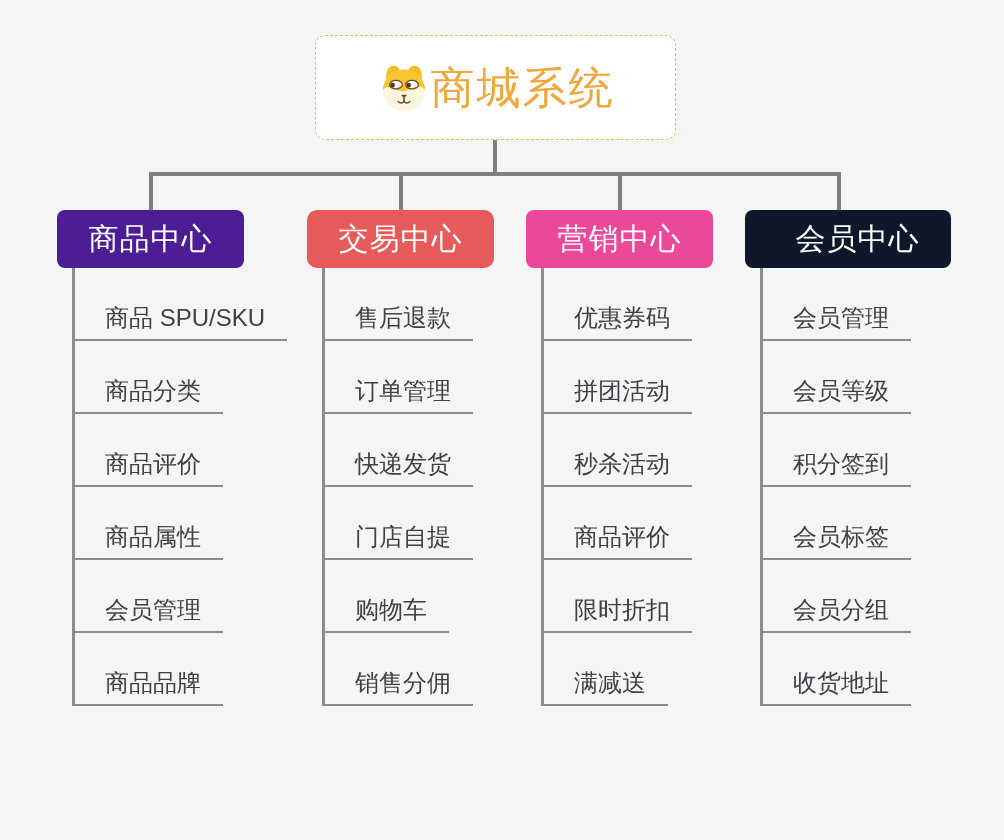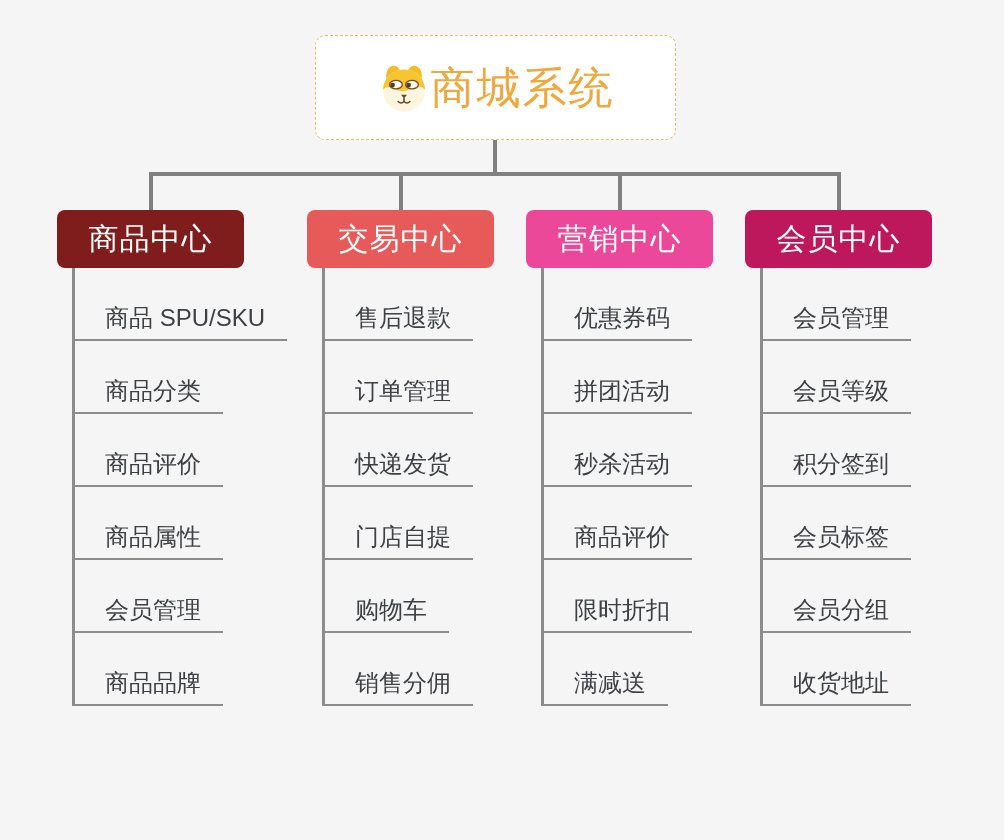--- a/index.html
+++ b/index.html
@@ -115,21 +115,21 @@
   </div>
 
   <div class="conn conn-stem"></div>
   <div class="conn conn-h"></div>
   <div class="conn conn-drop conn-drop-1"></div>
   <div class="conn conn-drop conn-drop-2"></div>
   <div class="conn conn-drop conn-drop-3"></div>
   <div class="conn conn-drop conn-drop-4"></div>
 
   <div class="branch branch-1">
-    <div class="branch-node" style="background: #7f1d1d;">商品中心</div>
+    <div class="branch-node" style="background: #4c1d95;">商品中心</div>
     <div class="children">
       <div class="child">
           <span class="topic-text">商品 SPU/SKU</span>
         </div>
       <div class="child">
           <span class="topic-text">商品分类</span>
         </div>
       <div class="child">
           <span class="topic-text">商品评价</span>
         </div>
@@ -139,21 +139,21 @@
       <div class="child">
           <span class="topic-text">会员管理</span>
         </div>
       <div class="child">
           <span class="topic-text">商品品牌</span>
         </div>
     </div>
   </div>
 
   <div class="branch branch-2">
-    <div class="branch-node" style="background: rgb(231, 90, 90);">交易中心</div>
+    <div class="branch-node" style="background: rgb(231, 90, 90); border-radius: 10px;">交易中心</div>
     <div class="children">
       <div class="child">
           <span class="topic-text">售后退款</span>
         </div>
       <div class="child">
           <span class="topic-text">订单管理</span>
         </div>
       <div class="child">
           <span class="topic-text">快递发货</span>
         </div>
@@ -187,21 +187,21 @@
       <div class="child">
           <span class="topic-text">限时折扣</span>
         </div>
       <div class="child">
           <span class="topic-text">满减送</span>
         </div>
     </div>
   </div>
 
   <div class="branch branch-4">
-    <div class="branch-node" style="background: #be185d;">会员中心</div>
+    <div class="branch-node" style="background: #0f172a; padding-left: 19px;">会员中心</div>
     <div class="children">
       <div class="child">
           <span class="topic-text">会员管理</span>
         </div>
       <div class="child">
           <span class="topic-text">会员等级</span>
         </div>
       <div class="child">
           <span class="topic-text">积分签到</span>
         </div>

